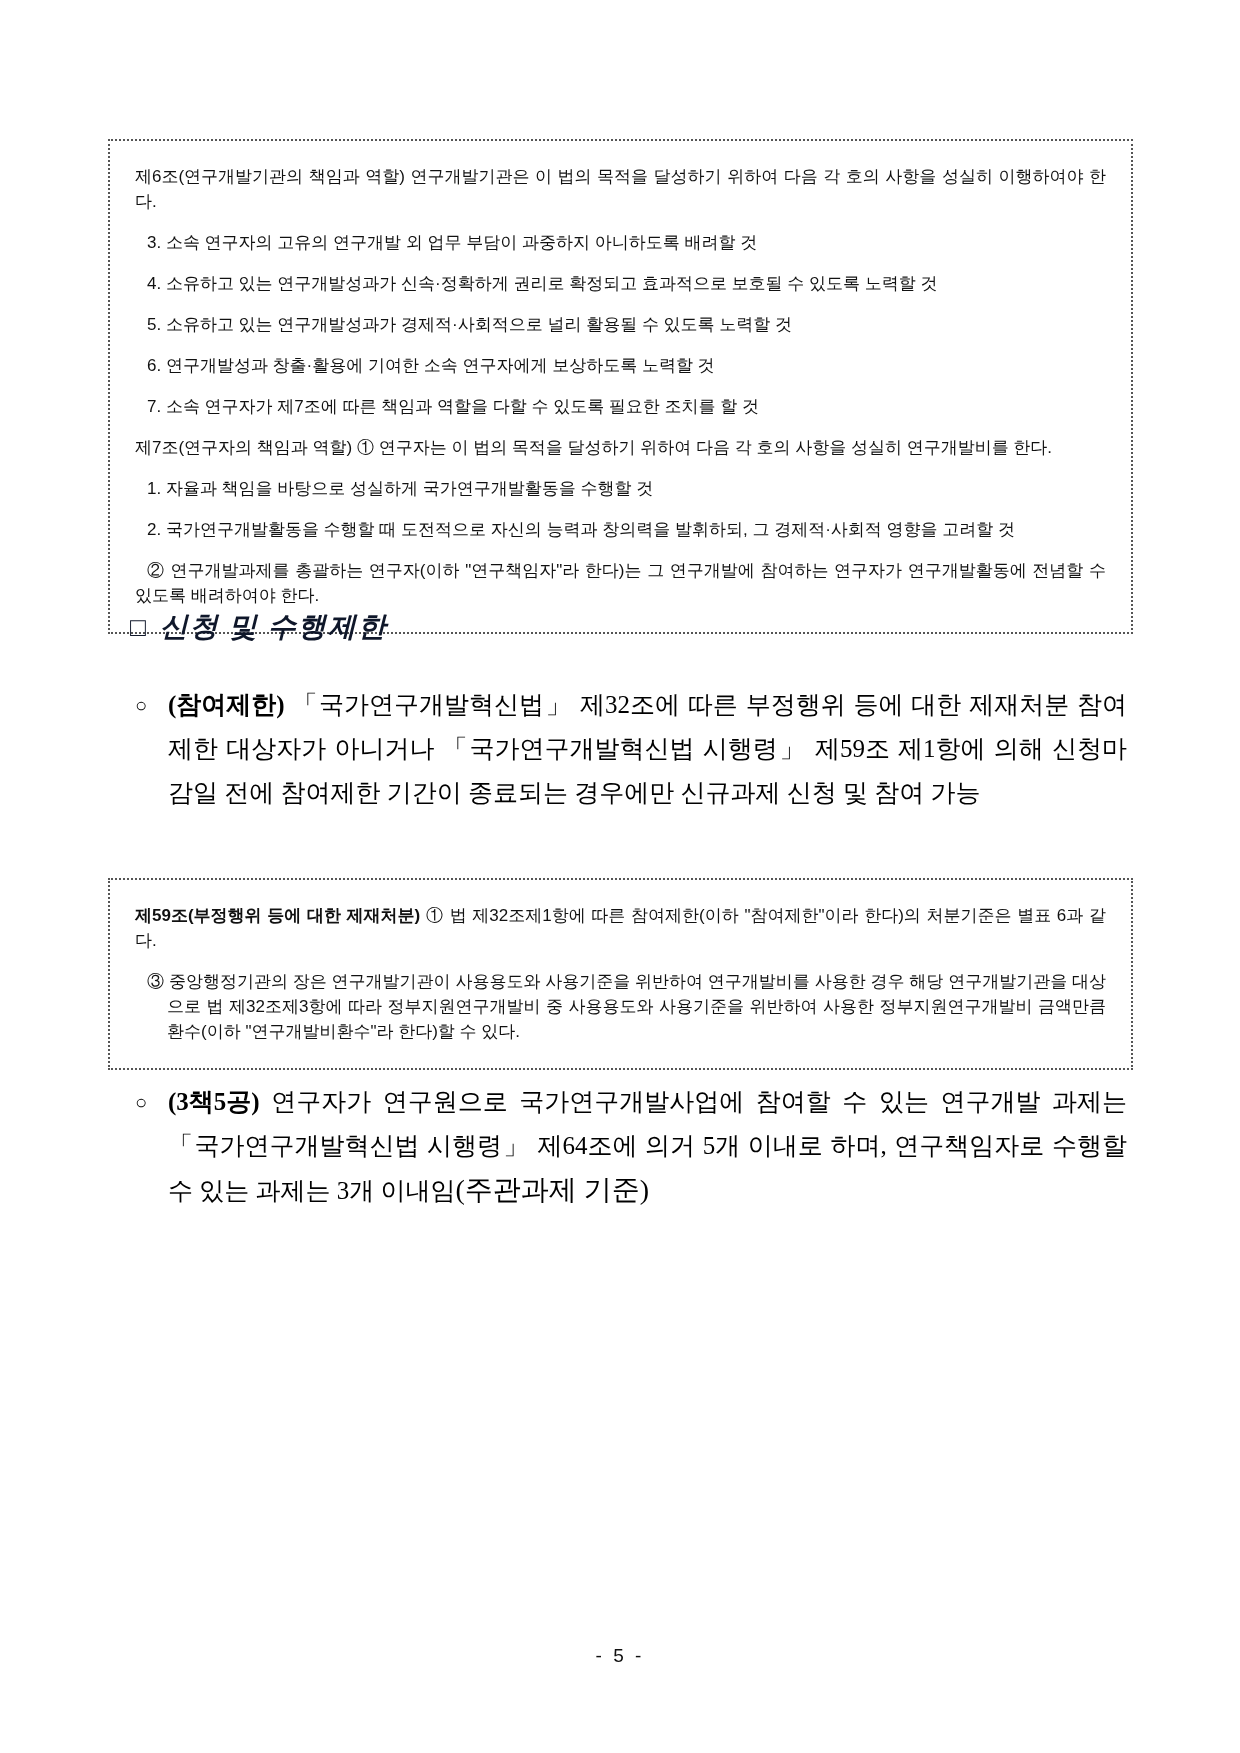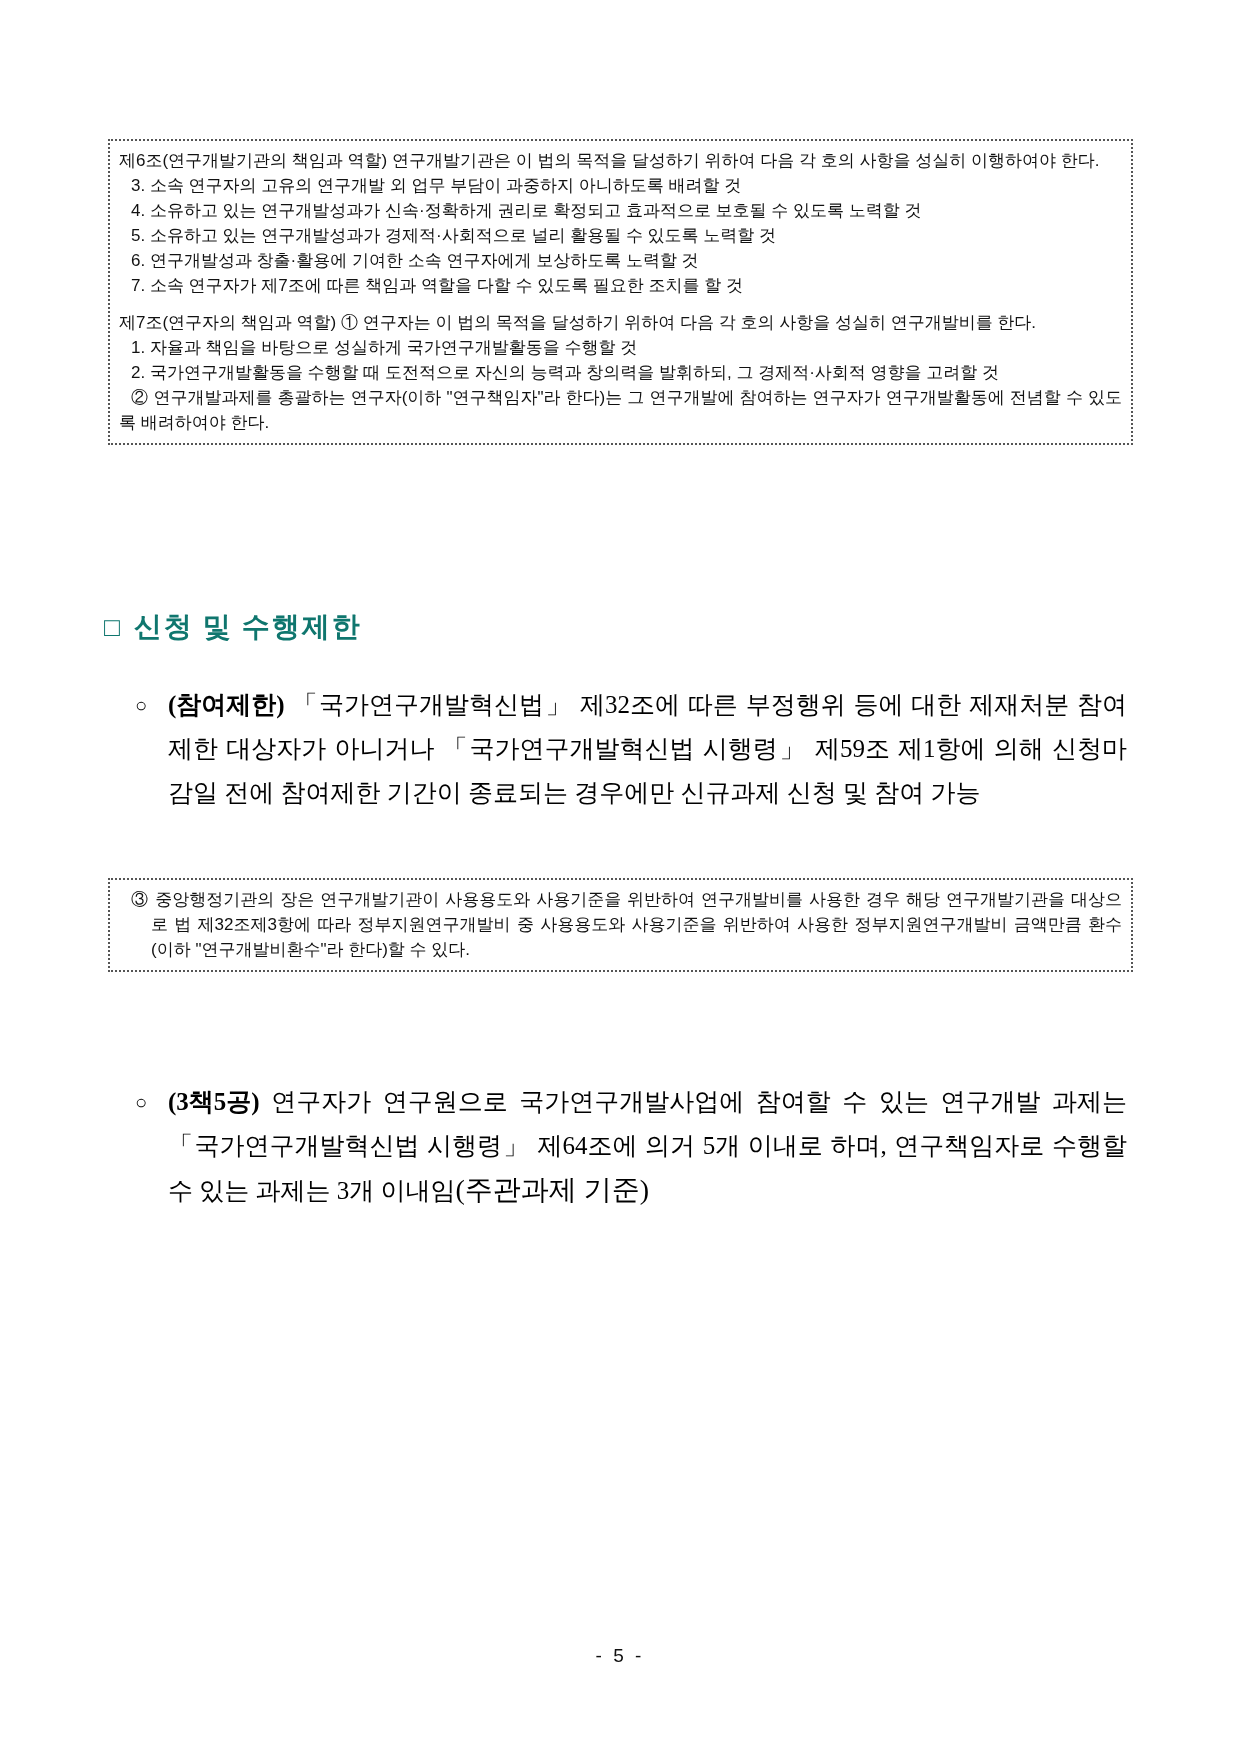--- a/index.html
+++ b/index.html
@@ -23,21 +23,21 @@
     width: 1025px;
     box-sizing: border-box;
     border: 2px dotted #555;
     padding: 7px 9px 8px 9px;
     font-family: "Liberation Sans", sans-serif;
     font-size: 17px;
     line-height: 25px;
     color: #111;
   }
   .law-box p {
-    margin: 0;
+    margin: 16px;
     text-align: justify;
     word-break: break-all;
   }
   .law-box .item {
     padding-left: 26px;
     text-indent: -14px;
   }
   .law-box .gap-above {
     margin-top: 12px;
   }
@@ -47,27 +47,28 @@
   .law-box .hang {
     padding-left: 32px;
     text-indent: -20px;
   }
   .law-box .bold {
     font-weight: bold;
   }
   
   .section-heading {
     position: absolute;
-    left: 104px;
+    left: 130px;
     top: 608px;
     font-size: 28px;
     font-weight: bold;
     letter-spacing: 2px;
-    color: #0f766e;
+    color: #0f172a;
     font-family: "Liberation Serif", serif;
+    font-style: italic;
   }
   .section-heading .sq {
     font-weight: normal;
     margin-right: 12px;
     font-size: 26px;
   }
   
   .bullet {
     position: absolute;
     left: 135px;
@@ -131,20 +132,21 @@
   <div class="section-heading">
     <span class="sq">□</span><span>신청 및 수행제한</span>
   </div>
 
   <div class="bullet bullet-1">
     <span class="marker">○</span>
     <span class="content"><span class="label">(참여제한)</span><span> 「국가연구개발혁신법」 제32조에 따른 부정행위 등에 대한 제재처분 참여제한 대상자가 아니거나 「국가연구개발혁신법 시행령」 제59조 제1항에 의해 신청마감일 전에 참여제한 기간이 종료되는 경우에만 신규과제 신청 및 참여 가능</span></span>
   </div>
 
   <div class="law-box box-2">
+    <p><span class="bold">제59조(부정행위 등에 대한 제재처분)</span><span> ① 법 제32조제1항에 따른 참여제한(이하 "참여제한"이라 한다)의 처분기준은 별표 6과 같다.</span></p>
     <p class="hang">③ 중앙행정기관의 장은 연구개발기관이 사용용도와 사용기준을 위반하여 연구개발비를 사용한 경우 해당 연구개발기관을 대상으로 법 제32조제3항에 따라 정부지원연구개발비 중 사용용도와 사용기준을 위반하여 사용한 정부지원연구개발비 금액만큼 환수(이하 "연구개발비환수"라 한다)할 수 있다.</p>
   </div>
 
   <div class="bullet bullet-2">
     <span class="marker">○</span>
     <span class="content"><span class="label">(3책5공)</span><span> 연구자가 연구원으로 국가연구개발사업에 참여할 수 있는 연구개발 과제는 「국가연구개발혁신법 시행령」 제64조에 의거 5개 이내로 하며, 연구책임자로 수행할 수 있는 과제는 3개 이내임</span><span class="small">(주관과제 기준)</span></span>
   </div>
 
   <div class="page-footer">- 5 -</div>
 

